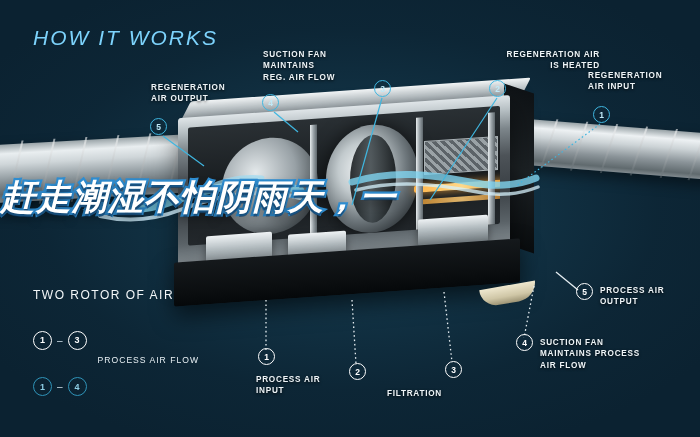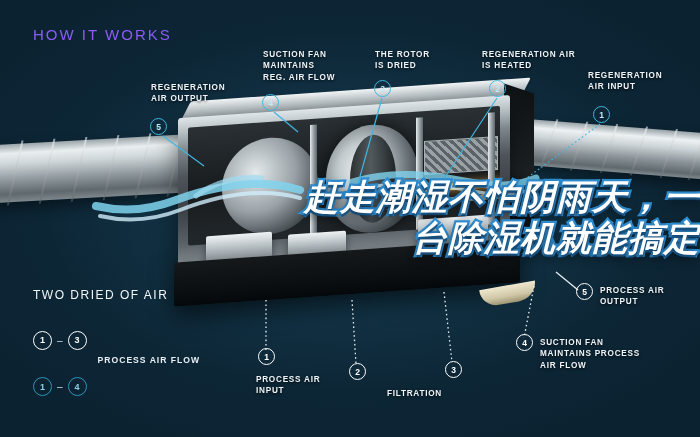--- a/index.html
+++ b/index.html
@@ -8,21 +8,21 @@
     position:relative;width:700px;height:437px;overflow:hidden;
     font-family:"Liberation Sans","DejaVu Sans",sans-serif;
     background:
       radial-gradient(ellipse 520px 300px at 52% 46%, #143d50 0%, #113345 42%, #0d2troughs 0%),
       linear-gradient(160deg,#0f2c3c 0%,#0d2737 45%,#0b2130 100%);
     color:#fff;
   }
   .bgwash{position:absolute;inset:0;background:radial-gradient(ellipse 560px 330px at 50% 48%,rgba(34,90,116,.55) 0%,rgba(18,50,68,.25) 55%,rgba(9,32,46,0) 78%);pointer-events:none;}
 
   
-  .title{position:absolute;left:33px;top:26px;font-size:15px;letter-spacing:2.0px;font-weight:400;color:#8b5cf6;}
+  .title{position:absolute;left:33px;top:26px;font-size:21px;letter-spacing:2.0px;font-weight:400;color:#7dd3fc;font-style:italic;}
 
   
   .machine{position:absolute;left:0;top:78px;width:700px;height:290px;}
 
   
   .duct-left{
     position:absolute;left:-12px;top:60px;width:268px;height:58px;
     background:linear-gradient(180deg,#9aa4a8 0%,#e9eef0 16%,#cfd6d9 34%,#8e989d 62%,#5f686d 86%,#7e878c 100%);
     border-radius:5px;
     transform:rotate(-3.2deg);
@@ -77,25 +77,25 @@
   .leader{position:absolute;pointer-events:none;}
 
   
   .legend{position:absolute;left:33px;top:288px;}
   .legend h2{margin:0 0 13px 0;font-size:12px;letter-spacing:1.5px;font-weight:400;color:#f2f6f8;}
   .lrow{display:flex;align-items:center;margin-bottom:12px;}
   .lbadge{width:19px;height:19px;border-radius:50%;display:flex;align-items:center;justify-content:center;font-size:9px;font-weight:700;}
   .lbadge.w{border:1.4px solid #fff;color:#fff;}
   .lbadge.c{border:1.4px solid #2f93b8;color:#8ecee4;}
   .dash{margin:0 5px;color:#cfe0e8;font-size:10px;}
-  .ltext{margin-left:11px;font-size:8.6px;font-weight:700;letter-spacing:1px;color:#e8f0f4;text-transform:uppercase;margin-top:40px;}
+  .ltext{margin-left:11px;font-size:8.6px;font-weight:400;letter-spacing:1px;color:#e8f0f4;text-transform:uppercase;margin-top:40px;}
 
   
   .headline{
-    position:absolute;left:0;top:176px;width:700px;text-align:right;
+    position:absolute;left:0;top:176px;width:700px;text-align:left;
     font-size:35px;font-weight:700;line-height:1.22;letter-spacing:1px;
     color:#ffffff;font-family:"DejaVu Sans","Liberation Sans",sans-serif;
     -webkit-text-stroke:4.5px #2f8fd4;paint-order:stroke fill;
     text-shadow:0 3px 0 rgba(12,50,86,.55),0 5px 10px rgba(0,0,0,.5);
     font-style:italic;
   }
   .headline span{display:block;}
   .headline .l2{margin-top:-2px;}
 </style>
 </head>
@@ -164,24 +164,23 @@
       <path class="ribbon" d="M196,118 C214,104 238,98 262,100" stroke="#9fddf3" stroke-width="5" opacity=".7"></path>
     </svg>
   </div>
 
   <div class="lbl" style="left:151px;top:82px;width:96px;">REGENERATION<br>AIR OUTPUT</div>
   <div class="badge c" style="left:150px;top:118px;">5</div>
 
   <div class="lbl" style="left:263px;top:49px;width:110px;">SUCTION FAN<br>MAINTAINS<br>REG. AIR FLOW</div>
   <div class="badge c" style="left:262px;top:94px;">4</div>
 
-  <div class="lbl" style="left:375px;top:49px;width:92px;">THE ROTOR<br>IS DRIED</div>
   <div class="badge c" style="left:374px;top:80px;">3</div>
 
-  <div class="lbl" style="left:482px;top:49px;width:118px;">REGENERATION AIR<br>IS HEATED</div>
+  <div class="lbl" style="left:482px;top:49px;width:118px;text-align:right;">REGENERATION AIR<br>IS HEATED</div>
   <div class="badge c" style="left:489px;top:80px;">2</div>
 
   <div class="lbl" style="left:588px;top:70px;width:100px;">REGENERATION<br>AIR INPUT</div>
   <div class="badge c" style="left:593px;top:106px;">1</div>
 
   <svg class="leader" width="700" height="437" style="left:0;top:0;">
     <path d="M163,136 L204,166" stroke="#3fb6e0" stroke-width="1.2" fill="none"></path>
     <path d="M274,112 L298,132" stroke="#3fb6e0" stroke-width="1.2" fill="none"></path>
     <path d="M382,98 L352,205" stroke="#3fb6e0" stroke-width="1.2" fill="none"></path>
     <path d="M497,98 L430,200" stroke="#3fb6e0" stroke-width="1.2" fill="none"></path>
@@ -204,33 +203,32 @@
 
   <div class="badge w" style="left:445px;top:361px;">3</div>
 
   <div class="badge w" style="left:349px;top:363px;">2</div>
   <div class="lbl" style="left:347px;top:388px;width:86px;padding-left:40px;">FILTRATION</div>
 
   <div class="badge w" style="left:258px;top:348px;">1</div>
   <div class="lbl" style="left:256px;top:374px;width:86px;">PROCESS AIR<br>INPUT</div>
 
   <div class="legend">
-    <h2>TWO DRIED OF AIR</h2>
+    <h2>TWO ROTOR OF AIR</h2>
 
     <div class="lrow">
       <div class="lbadge w">1</div>
       <div class="dash">–</div>
       <div class="lbadge w">3</div>
       <div class="ltext">PROCESS AIR FLOW</div>
     </div>
 
     <div class="lrow">
       <div class="lbadge c">1</div>
       <div class="dash">–</div>
       <div class="lbadge c">4</div>
     </div>
   </div>
 
   <div class="headline">
     <span class="l1">赶走潮湿不怕阴雨天，一</span>
-    <span class="l2">台除湿机就能搞定</span>
   </div>
 </div>
 
 </body></html>

